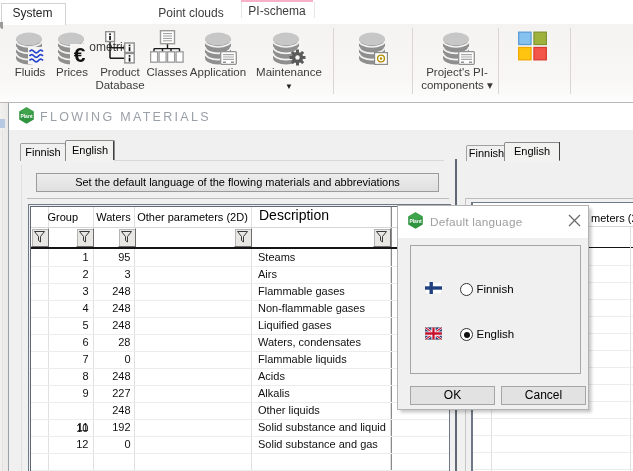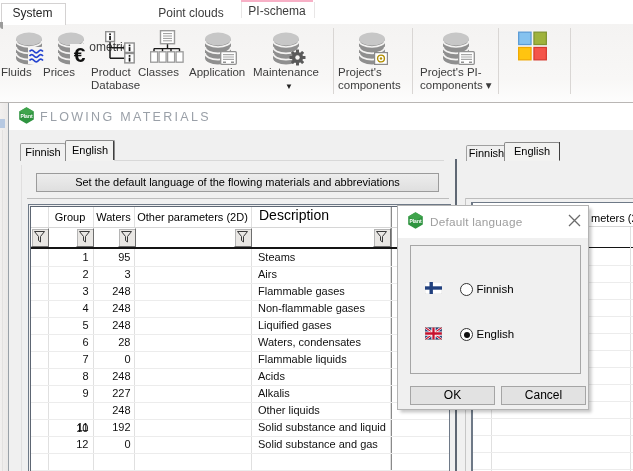--- a/index.html
+++ b/index.html
@@ -1,19 +1,19 @@
 <!DOCTYPE html>
 <html><head>
 <meta charset="utf-8">
 <style>
   html,body{margin:0;padding:0;}
   body{width:633px;height:471px;overflow:hidden;font-family:"Liberation Sans",sans-serif;background:#fff;}
   .abs{position:absolute;}
   #stage{position:relative;width:633px;height:471px;background:#fff;}
-  .lbl{font-size:11.5px;color:#3c3c3c;line-height:13px;white-space:nowrap;}
+  .lbl{font-size:11.5px;color:#3c3c3c;text-align:center;line-height:13px;white-space:nowrap;}
   .vline{width:1px;background:#d9d6d4;}
   
   .ctab{position:absolute;background:#f0f0f0;border:1px solid #a2a2a2;border-bottom:none;border-radius:2px 2px 0 0;font-size:11px;color:#000;text-align:center;}
   .ctab.sel{background:#f2f2f1;}
   
   .gline{position:absolute;background:#ececec;}
   .cline{position:absolute;background:#e0e0e0;}
   .fbtn{position:absolute;width:16px;height:17px;background:#e9e7e4;border-top:1px solid #fff;border-left:1px solid #fff;border-right:1px solid #6e6e6e;border-bottom:1px solid #6e6e6e;box-shadow:1px 1px 0 #b5b5b5 inset;}
   .num{position:absolute;font-size:11px;color:#101010;text-align:right;}
   .desc{position:absolute;font-size:11px;color:#101010;white-space:nowrap;}
@@ -72,21 +72,21 @@
   <div class="abs" style="left:29.8px;top:206px;width:1px;height:265px;background:#5d6673;"></div>
   <div class="abs" style="left:448.6px;top:204px;width:1.8px;height:267px;background:#6e7987;"></div>
 
   <div class="abs" style="left:31px;top:207px;width:417.6px;height:264px;background:#fff;overflow:hidden;">
     <div class="cline" style="left:16.5px;top:0;width:1px;height:264px;"></div>
     <div class="cline" style="left:61.5px;top:0;width:1px;height:264px;"></div>
     <div class="cline" style="left:103px;top:0;width:1px;height:264px;"></div>
     <div class="cline" style="left:219.5px;top:0;width:1px;height:264px;"></div>
     <div class="cline" style="left:358.5px;top:0;width:1px;height:264px;"></div>
     <div class="abs" style="left:360px;top:0;width:1.2px;height:264px;background:#8a8a8a;"></div>
-    <div class="abs" style="left:16.5px;top:4px;width:45px;text-align:center;font-size:11px;color:#000;">Group</div>
+    <div class="abs" style="left:16.5px;top:4px;width:27px;text-align:center;font-size:11px;color:#000;">Group</div>
     <div class="abs" style="left:62px;top:4px;width:41px;text-align:center;font-size:11px;color:#000;">Waters</div>
     <div class="abs" style="left:103px;top:4px;width:117px;text-align:center;font-size:11px;color:#000;white-space:nowrap;">Other parameters (2D)</div>
     <div class="abs" style="left:228px;top:0;font-size:14px;color:#000;">Description</div>
     <div class="abs" style="left:0;top:19.5px;width:417.6px;height:1px;background:#d6d6d6;"></div>
     <div class="fbtn" style="left:-0.5px;top:20.5px;"></div>
     <div class="fbtn" style="left:45px;top:20.5px;"></div>
     <div class="fbtn" style="left:86.5px;top:20.5px;"></div>
     <div class="fbtn" style="left:203px;top:20.5px;"></div>
     <div class="fbtn" style="left:342px;top:20.5px;"></div>
     <svg class="abs" style="left:2.5px;top:24px;" width="11" height="12" viewBox="0 0 11 12">
@@ -318,21 +318,20 @@
     <path d="M1 9.5 a13 6.5 0 0 0 26 0" fill="none" stroke="#f4f3f2" stroke-width="1.7"></path>
     <path d="M1 15.8 a13 6.5 0 0 0 26 0" fill="none" stroke="#f4f3f2" stroke-width="1.7"></path>
     <path d="M1 22.1 a13 6.5 0 0 0 26 0" fill="none" stroke="#f4f3f2" stroke-width="1.7"></path>
     <ellipse cx="14" cy="8" rx="13" ry="6.4" fill="#c7c7c7"></ellipse>
   </svg>
   <svg class="abs" style="left:374px;top:52px;" width="14" height="13" viewBox="0 0 14 13">
     <rect x="0.6" y="0.6" width="12.8" height="11.8" fill="#fff" stroke="#8b8b8b" stroke-width="1.2"></rect>
     <circle cx="7" cy="6.5" r="3.4" fill="none" stroke="#b08d00" stroke-width="1.4"></circle>
     <circle cx="7" cy="6.5" r="1.2" fill="#b08d00"></circle>
   </svg>
-  <div class="abs lbl" style="left:338px;top:66px;width:70px;">Project's<br>components</div>
 
   <svg class="abs" style="left:442px;top:31px;" width="28" height="35" viewBox="0 0 28 35">
     <path d="M1 8 V27 a13 6.5 0 0 0 26 0 V8" fill="#8f8f8f"></path>
     <path d="M1 9.5 a13 6.5 0 0 0 26 0" fill="none" stroke="#f4f3f2" stroke-width="1.7"></path>
     <path d="M1 15.8 a13 6.5 0 0 0 26 0" fill="none" stroke="#f4f3f2" stroke-width="1.7"></path>
     <path d="M1 22.1 a13 6.5 0 0 0 26 0" fill="none" stroke="#f4f3f2" stroke-width="1.7"></path>
     <ellipse cx="14" cy="8" rx="13" ry="6.4" fill="#c7c7c7"></ellipse>
   </svg>
   <svg class="abs" style="left:458px;top:51px;" width="17" height="14" viewBox="0 0 17 14">
     <rect x="0.7" y="0.7" width="15.6" height="12.6" rx="1" fill="#fff" stroke="#919191" stroke-width="1.3"></rect>

